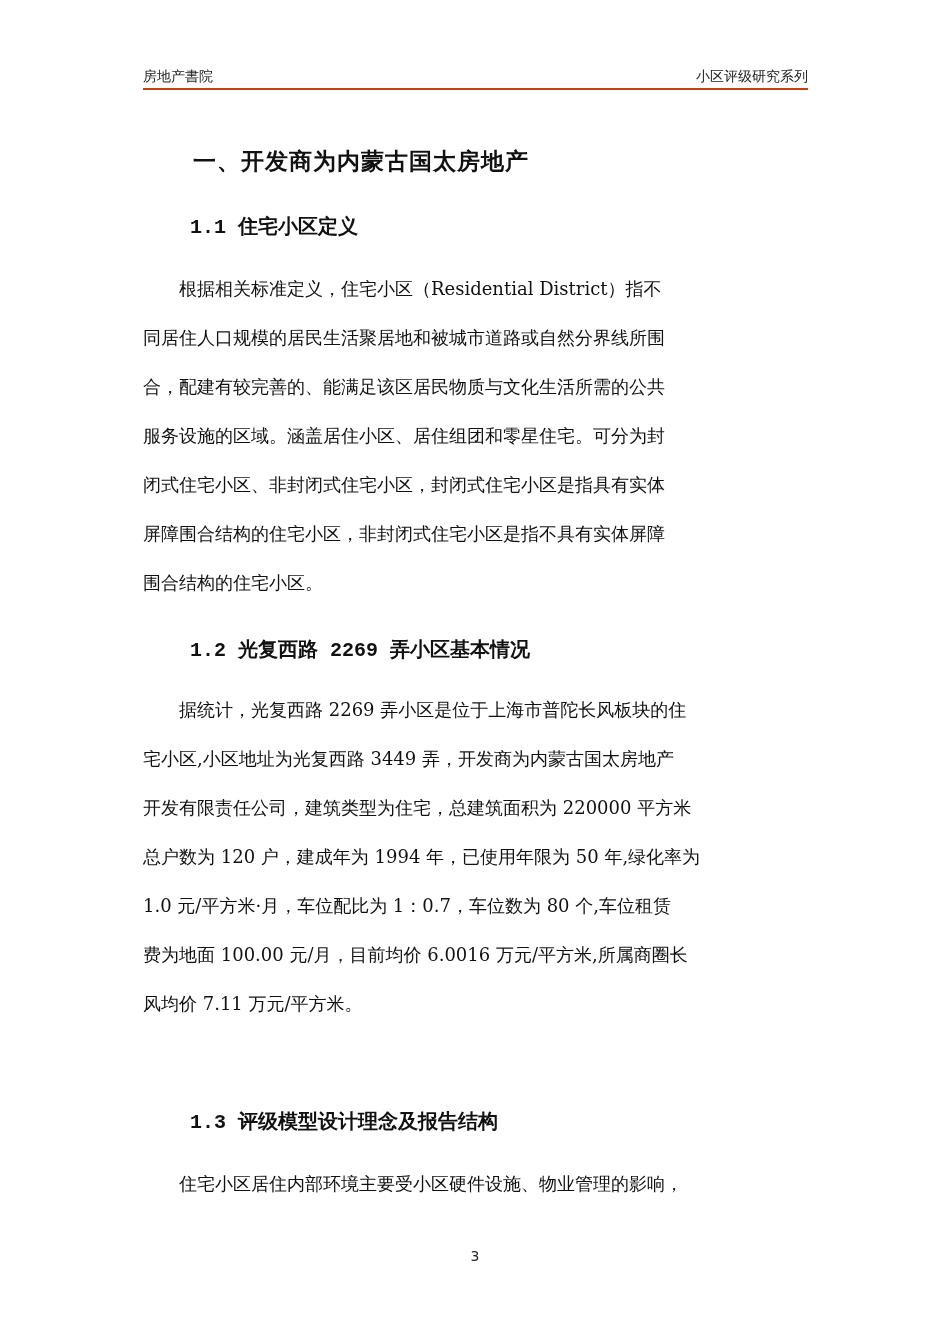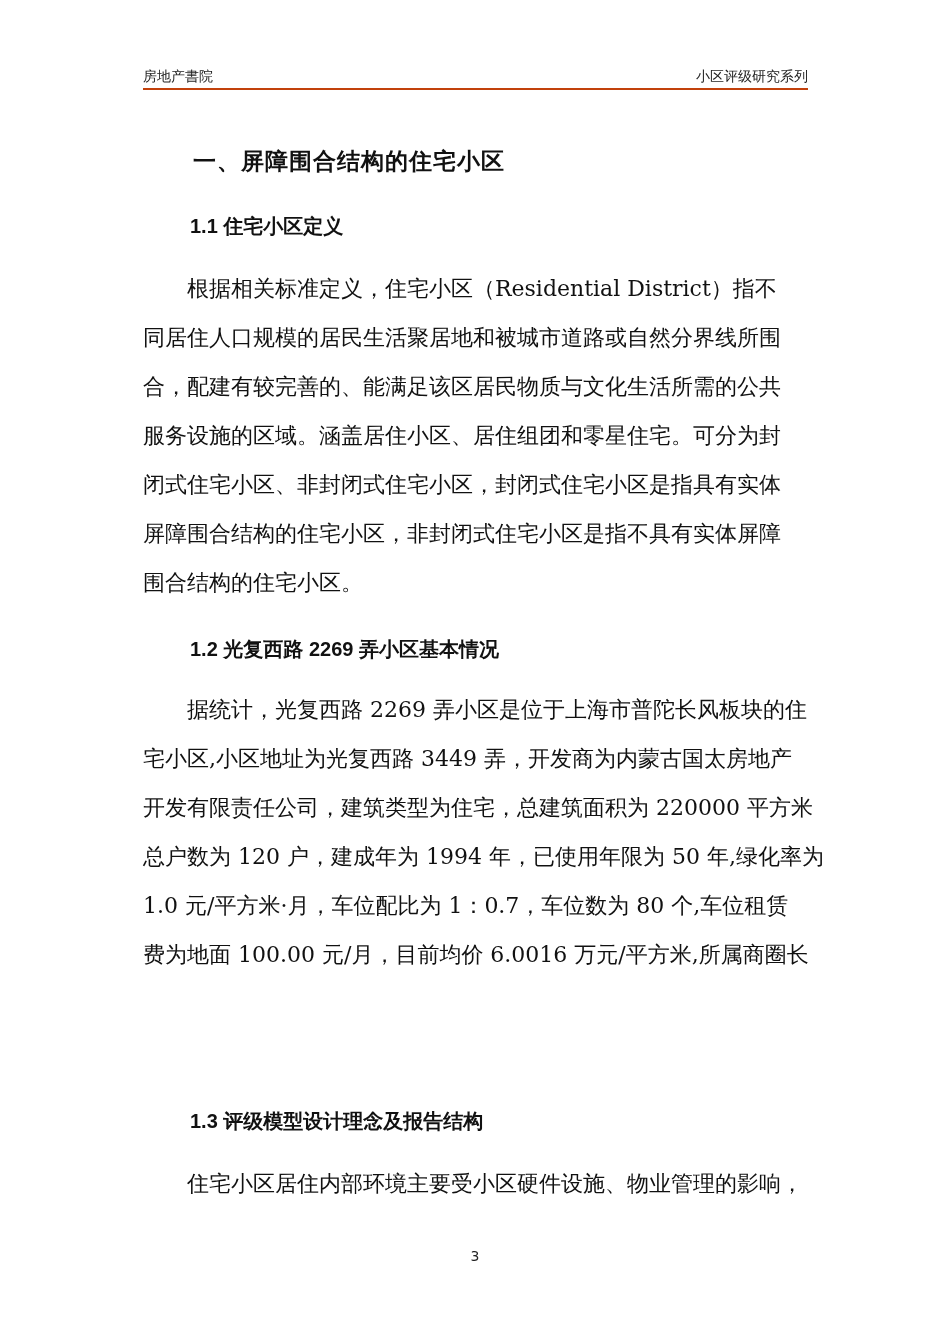--- a/index.html
+++ b/index.html
@@ -16,62 +16,63 @@
     .header .left { position: absolute; left: 0; top: 4px; }
     .header .right { position: absolute; right: 0; top: 4px; margin-left: 27px; }
     .chapter-title {
       position: absolute; left: 193px; top: 146px;
       font-size: 23px; font-weight: bold; letter-spacing: 1px;
       font-family: "DejaVu Sans", "Liberation Sans", sans-serif;
     }
     .section-title {
       position: absolute; left: 190px;
       font-size: 20px; font-weight: bold;
-      font-family: Liberation Sans, sans-serif;
+      font-family: Liberation Mono, monospace;
     }
     .para {
       position: absolute; left: 143px; width: 668px;
-      font-size: 22px; line-height: 49px;
+      font-size: 18px; line-height: 49px;
       text-align: justify; text-align-last: left;
     }
     .para .line { display: block; height: 49px; white-space: nowrap; overflow: visible; }
     .page-number {
       position: absolute; left: 0; width: 950px; top: 1248px; text-align: center;
       font-family: "DejaVu Sans", "Liberation Sans", sans-serif; font-size: 14px; color: #222;
     }
   </style>
 </head>
 <body>
 
 <div class="header">
   <span class="left">房地产書院</span>
   <span class="right">小区评级研究系列</span>
 </div>
 
-<div class="chapter-title">一、屏障围合结构的住宅小区</div>
+<div class="chapter-title">一、开发商为内蒙古国太房地产</div>
 
 <div class="section-title" style="top:213px;">1.1  住宅小区定义</div>
 <div class="para" style="top:264px;">
   <span class="line">　　根据相关标准定义，住宅小区（Residential District）指不</span>
   <span class="line">同居住人口规模的居民生活聚居地和被城市道路或自然分界线所围</span>
   <span class="line">合，配建有较完善的、能满足该区居民物质与文化生活所需的公共</span>
   <span class="line">服务设施的区域。涵盖居住小区、居住组团和零星住宅。可分为封</span>
   <span class="line">闭式住宅小区、非封闭式住宅小区，封闭式住宅小区是指具有实体</span>
   <span class="line">屏障围合结构的住宅小区，非封闭式住宅小区是指不具有实体屏障</span>
   <span class="line">围合结构的住宅小区。</span>
 </div>
 
 <div class="section-title" style="top:636px;">1.2  光复西路 2269 弄小区基本情况</div>
 <div class="para" style="top:685px;">
   <span class="line">　　据统计，光复西路 2269 弄小区是位于上海市普陀长风板块的住</span>
   <span class="line">宅小区,小区地址为光复西路 3449 弄，开发商为内蒙古国太房地产</span>
   <span class="line">开发有限责任公司，建筑类型为住宅，总建筑面积为 220000 平方米</span>
   <span class="line">总户数为 120 户，建成年为 1994 年，已使用年限为 50 年,绿化率为</span>
   <span class="line">1.0 元/平方米·月，车位配比为 1：0.7，车位数为 80 个,车位租赁</span>
   <span class="line">费为地面 100.00 元/月，目前均价 6.0016 万元/平方米,所属商圈长</span>
+  <span class="line">风均价 7.11 万元/平方米。</span>
 </div>
 
 <div class="section-title" style="top:1108px;">1.3  评级模型设计理念及报告结构</div>
 <div class="para" style="top:1159px;">
   <span class="line">　　住宅小区居住内部环境主要受小区硬件设施、物业管理的影响，</span>
 </div>
 
 <div class="page-number">3</div>
 
 </body></html>

